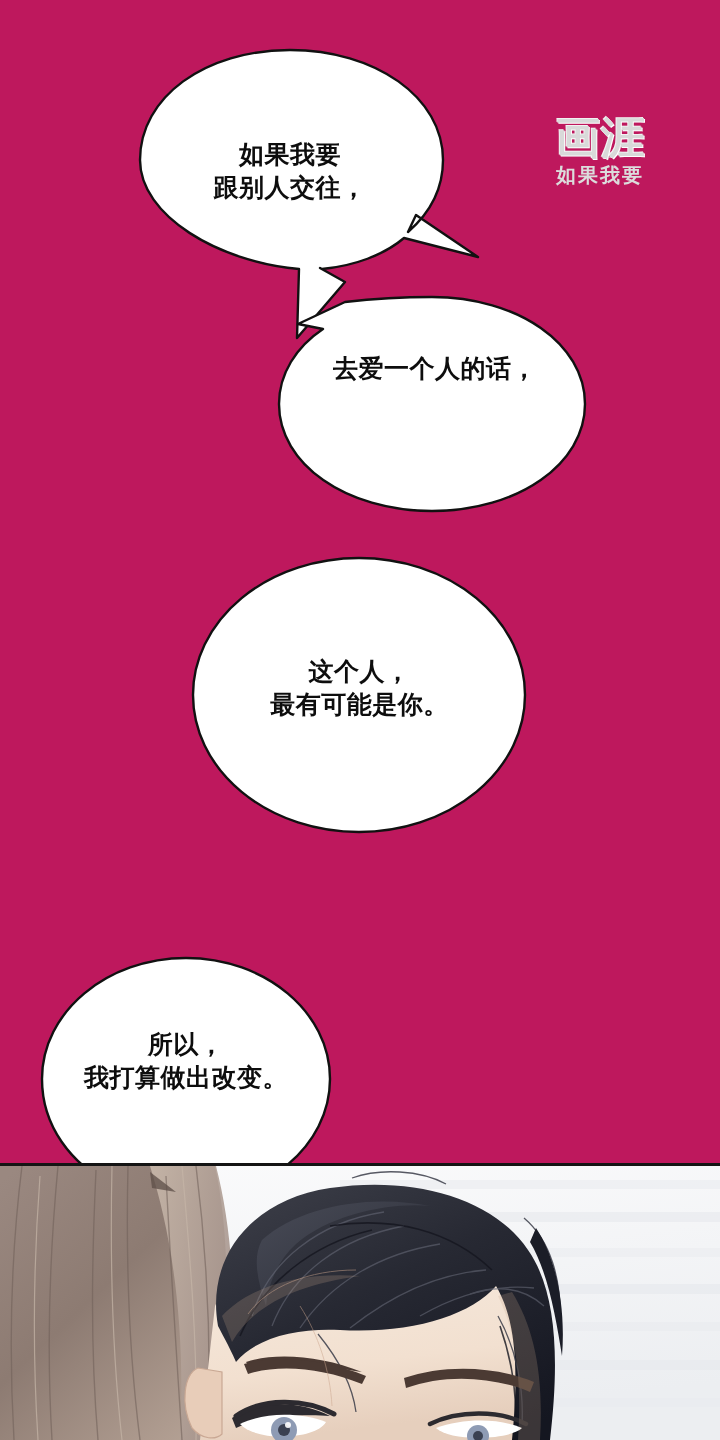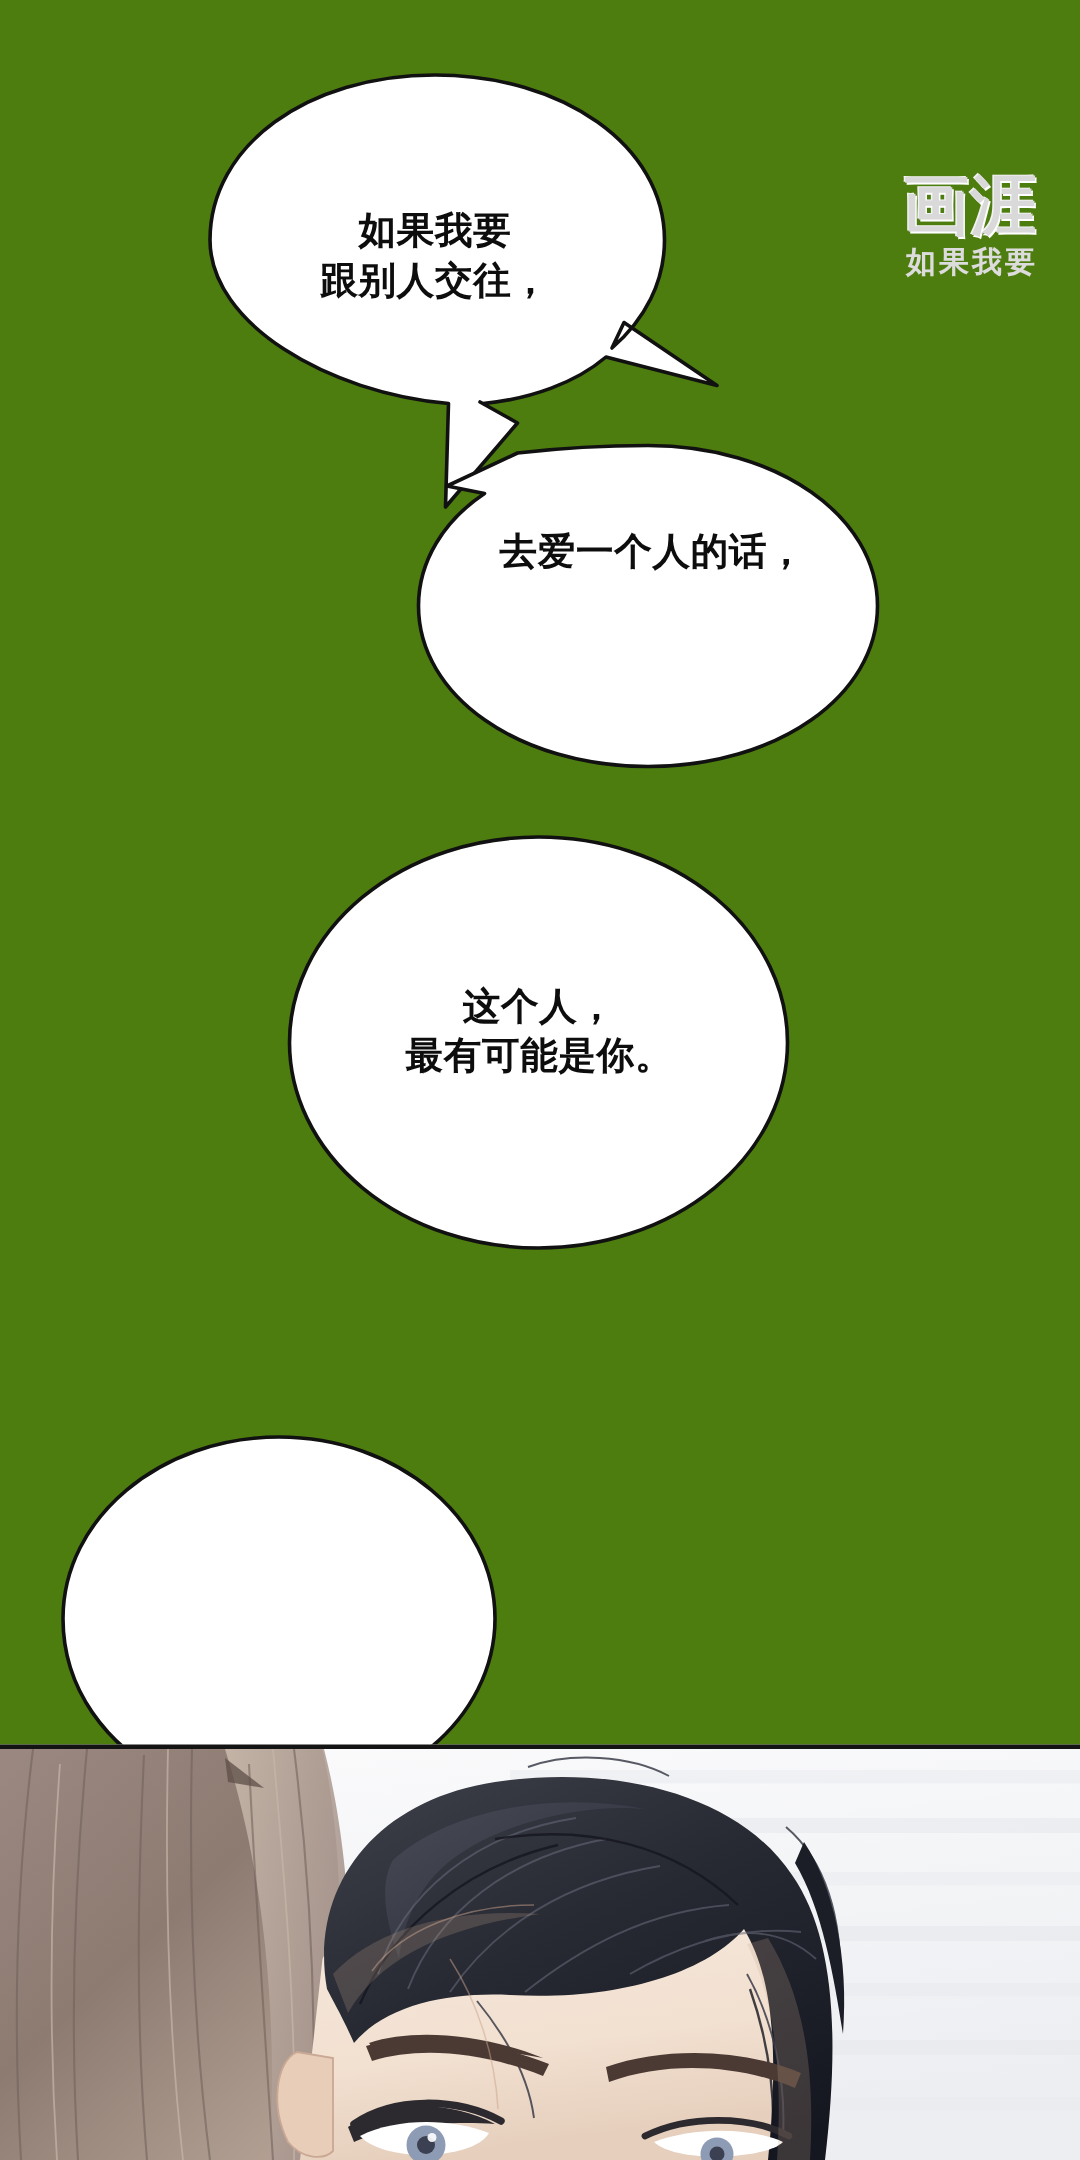--- a/index.html
+++ b/index.html
@@ -7,21 +7,21 @@
     padding: 0;
     background: #ffffff;
   }
   body {
     font-family: "Liberation Sans", "DejaVu Sans", sans-serif;
   }
   #page {
     position: relative;
     width: 720px;
     height: 1440px;
-    background: #4d7c0f;
+    background: #be185d;
     overflow: hidden;
   }
 
   
   .bubble-layer {
     position: absolute;
     left: 0; top: 0;
     width: 720px; height: 1440px;
     pointer-events: none;
   }
@@ -42,21 +42,21 @@
   #bubble2-text { left: 280px; top: 352px; width: 310px; font-size: 25px; }
   #bubble3-text { left: 193px; top: 655px; width: 333px; font-size: 25px; }
   #bubble4-text { left: 40px; top: 1028px; width: 292px; font-size: 25px; }
 
   
   #watermark {
     position: absolute;
     left: 556px;
     top: 116px;
     width: 136px;
-    text-align: right;
+    text-align: left;
     user-select: none;
   }
   #watermark .wm-main {
     font-size: 44px;
     font-weight: bold;
     color: #d9d9d9;
     letter-spacing: 1px;
     line-height: 1;
     text-shadow: 1px 1px 0 #ffffff, -1px -1px 0 #f2f2f2;
   }
@@ -134,20 +134,22 @@
   </svg>
 
   <div class="bubble-text" id="bubble1-text">如果我要
 跟别人交往，</div>
 
   <div class="bubble-text" id="bubble2-text">去爱一个人的话，</div>
 
   <div class="bubble-text" id="bubble3-text">这个人，
 最有可能是你。</div>
 
+  <div class="bubble-text" id="bubble4-text">所以，
+我打算做出改变。</div>
 
   <div id="watermark">
     <div class="wm-main">画涯</div>
     <div class="wm-sub">如果我要</div>
   </div>
 
   <div id="art-panel">
     <svg width="720" height="274" viewBox="0 0 720 274">
       <defs>
         <linearGradient id="bgGrad" x1="0" y1="0" x2="0.3" y2="1">

